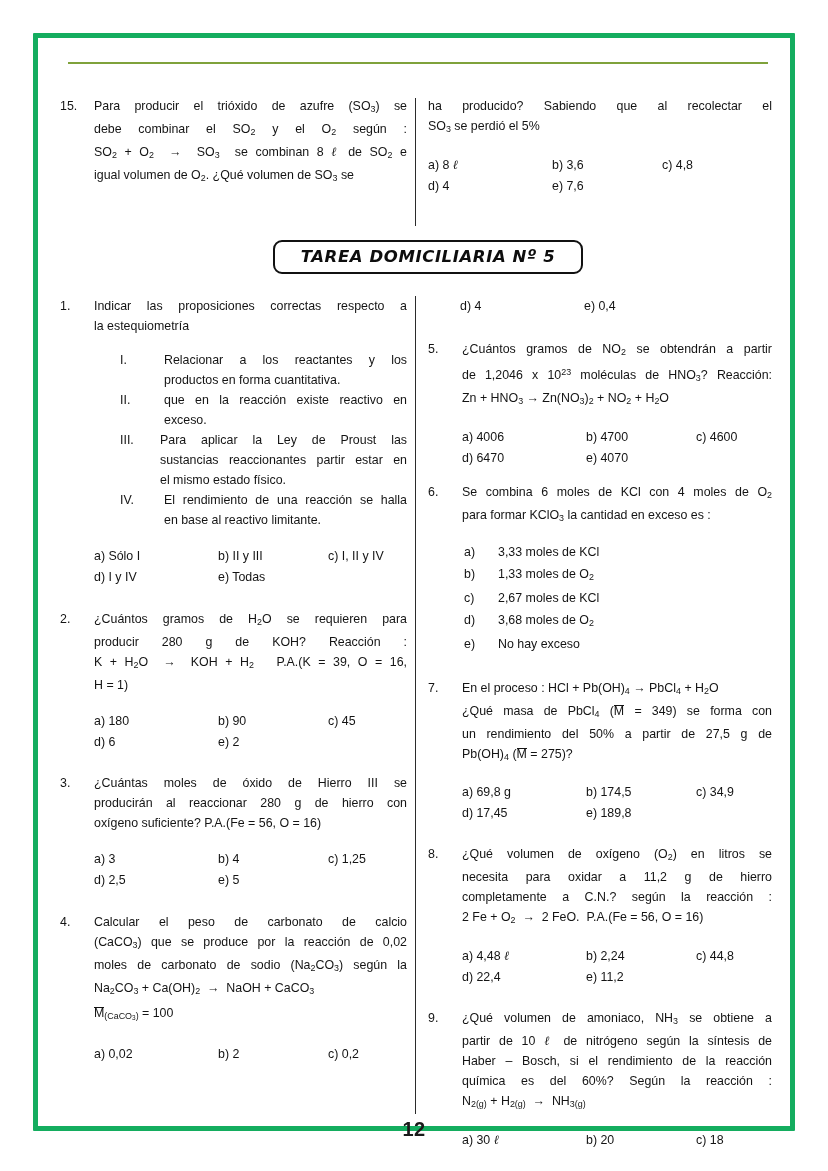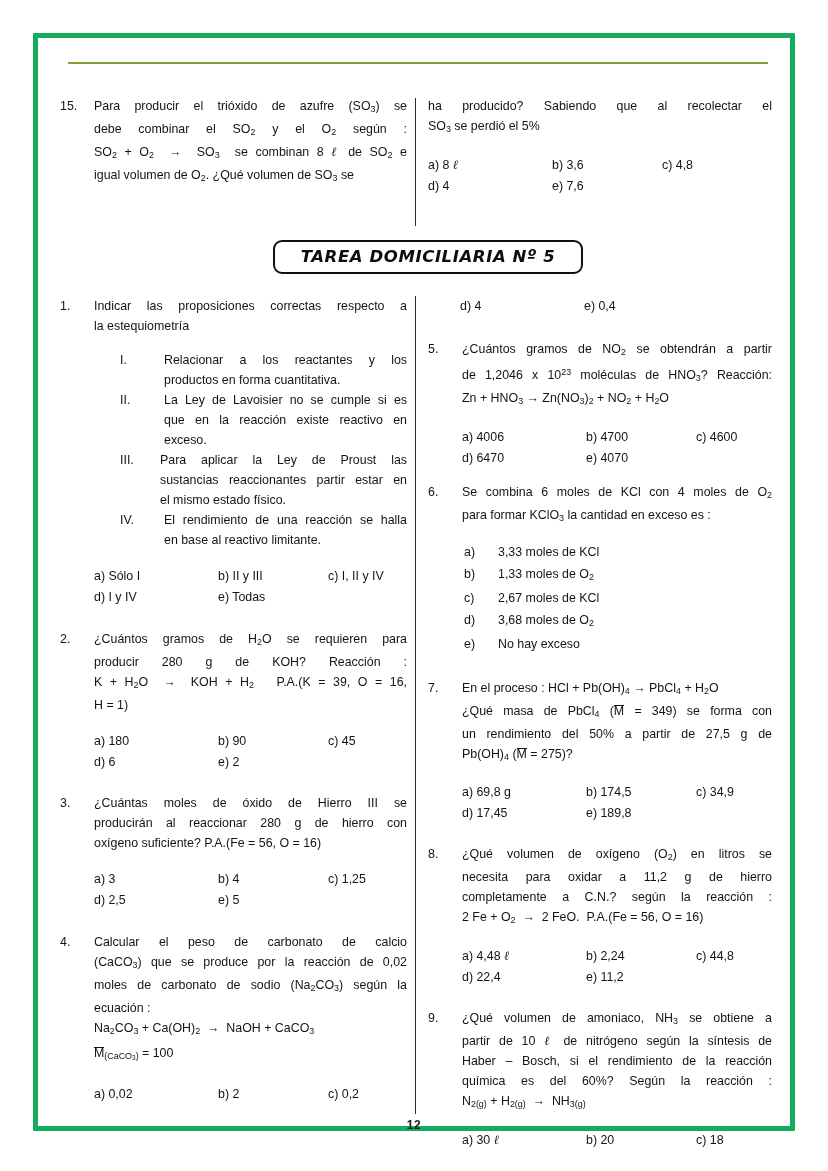--- a/index.html
+++ b/index.html
@@ -33,21 +33,21 @@
     border: 5px solid #14ad5f;
     box-sizing: border-box;
     border-radius: 1px;
   }
   #page-number {
     position: absolute;
     left: 0;
     right: 0;
     top: 1118px;
     text-align: center;
-    font-size: 12px;
+    font-size: 20px;
     font-weight: 700;
     color: #1a1a1a;
     letter-spacing: 0.5px;
     z-index: 5;
   }
 
   
   #content {
     position: absolute;
     left: 60px;
@@ -248,21 +248,20 @@
             <span class="line nj">la estequiometría</span>
           </div>
           <div class="roman-list">
             <div class="ritem">
               <span class="rnum">I.</span>
               <span class="line jl">Relacionar a los reactantes y los</span>
               <span class="line nj">productos en forma cuantitativa.</span>
             </div>
             <div class="ritem">
               <span class="rnum">II.</span>
-              <span class="line jl">La Ley de Lavoisier no se cumple si es</span>
               <span class="line jl">que en la reacción existe reactivo en</span>
               <span class="line nj">exceso.</span>
             </div>
             <div class="ritem" style="padding-left:40px;">
               <span class="rnum">III.</span>
               <span class="line jl">Para aplicar la Ley de Proust las</span>
               <span class="line jl">sustancias reaccionantes partir estar en</span>
               <span class="line nj">el mismo estado físico.</span>
             </div>
             <div class="ritem">
@@ -315,21 +314,20 @@
             </span>
           </div>
         </div>
 
         <div class="q" style="margin-top:21px;">
           <span class="q-num">4.</span>
           <div class="q-body">
             <span class="line jl">Calcular el peso de carbonato de calcio</span>
             <span class="line jl">(CaCO<sub>3</sub>) que se produce por la reacción de 0,02</span>
             <span class="line jl">moles de carbonato de sodio (Na<sub>2</sub>CO<sub>3</sub>) según la</span>
-            <span class="line nj">ecuación :</span>
             <span class="line nj">Na<sub>2</sub>CO<sub>3</sub> + Ca(OH)<sub>2</sub> &nbsp;→&nbsp; NaOH + CaCO<sub>3</sub></span>
             <span class="line nj" style="margin-top:2px;"><span class="ovl">M</span><sub>(CaCO<sub>3</sub>)</sub> = 100</span>
           </div>
           <div class="opts">
             <span class="opt-row">
               <span class="opt c1">a) 0,02</span><span class="opt c2">b) 2</span><span class="opt c3">c) 0,2</span>
             </span>
           </div>
         </div>
 

